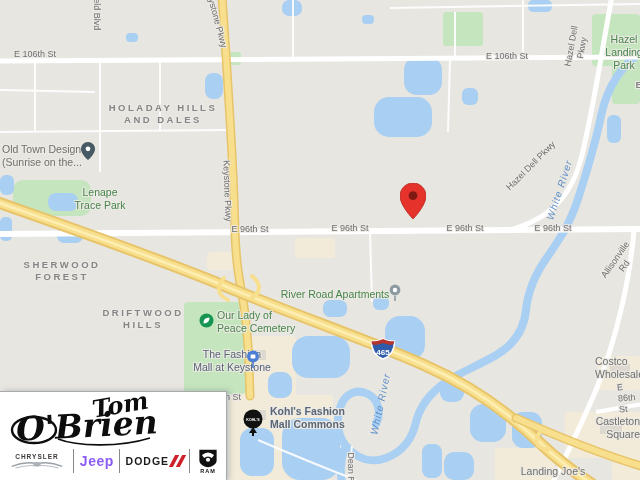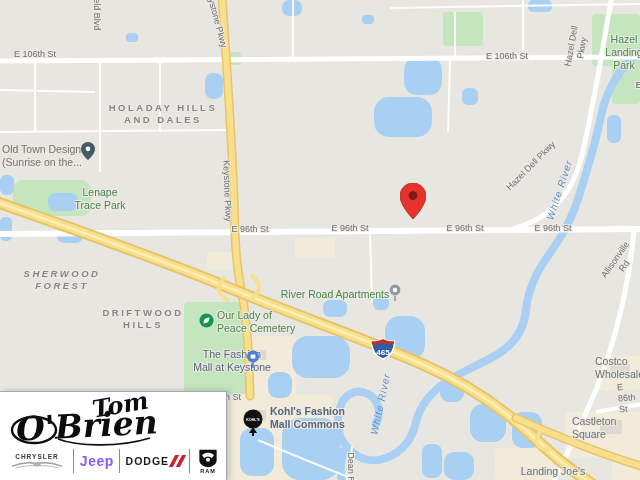--- a/index.html
+++ b/index.html
@@ -172,40 +172,40 @@
       <div class="map-label road" style="left: 216px; top: 18px; transform: translate(-50%, -50%) rotate(75deg); transform-origin: center center;">Keystone Pkwy</div>
       <div class="map-label road" style="left: 227px; top: 191px; transform: translate(-50%, -50%) rotate(88deg); transform-origin: center center;">Keystone Pkwy</div>
       <div class="map-label road" style="left: 97px; top: 12px; transform: translate(-50%, -50%) rotate(90deg); transform-origin: center center;">field Blvd</div>
       <div class="map-label road" style="left: 577px; top: 47px; transform: translate(-50%, -50%) rotate(-80deg); transform-origin: center center;">Hazel Dell Pkwy</div>
       <div class="map-label road" style="left: 531px; top: 166px; transform: translate(-50%, -50%) rotate(-45deg); transform-origin: center center;">Hazel Dell Pkwy</div>
       <div class="map-label road" style="left: 620px; top: 263px; transform: translate(-50%, -50%) rotate(-55deg); transform-origin: center center;">Allisonville Rd</div>
       <div class="map-label road" style="left: 233px; top: 397px; transform: translate(-50%, -50%); transform-origin: center center;">h St</div>
       <div class="map-label road" style="left: 351px; top: 470px; transform: translate(-50%, -50%) rotate(90deg); transform-origin: center center;">Dean Rd</div>
       <div class="map-label hood" style="left: 163px; top: 114px; transform: translate(-50%, -50%); transform-origin: center center;">HOLADAY HILLS
 AND DALES</div>
-      <div class="map-label hood" style="left: 62px; top: 280px; transform: translate(-50%, -50%); transform-origin: center center; font-style: italic;">SHERWOOD
+      <div class="map-label hood" style="left: 62px; top: 271px; transform: translate(-50%, -50%); transform-origin: center center;">SHERWOOD
 FOREST</div>
       <div class="map-label hood" style="left: 143px; top: 319px; transform: translate(-50%, -50%); transform-origin: center center;">DRIFTWOOD
 HILLS</div>
       <div class="map-label hood" style="left: 627px; top: 85px; transform: translate(-50%, -50%); transform-origin: center center; padding-left: 34px;">EL</div>
       <div class="map-label park" style="left: 91px; top: 199px; transform: translate(-50%, -50%); transform-origin: center center; margin-left: 9px;">Lenape
 Trace Park</div>
       <div class="map-label park" style="left: 624px; top: 52px; transform: translate(-50%, -50%); transform-origin: center center;">Hazel
 Landing Park</div>
       <div class="map-label park" style="left: 217px; top: 322px; transform: translate(0px, -50%); transform-origin: left center; text-align: left;">Our Lady of
 Peace Cemetery</div>
       <div class="map-label park" style="left: 335px; top: 294px; transform: translate(-50%, -50%); transform-origin: center center;">River Road Apartments</div>
       <div class="map-label poi2" style="left: 2px; top: 156px; transform: translate(0px, -50%); transform-origin: left center; text-align: left;">Old Town Design
 (Sunrise on the...</div>
       <div class="map-label poi" style="left: 208px; top: 361px; transform: translate(-50%, -50%); transform-origin: center center; margin-left: 24px;">The Fashion
 Mall at Keystone</div>
       <div class="map-label poi" style="left: 270px; top: 418px; transform: translate(0px, -50%); transform-origin: left center; text-align: center; font-weight: bold;">Kohl's Fashion
 Mall Commons</div>
       <div class="map-label poi2" style="left: 553px; top: 471px; transform: translate(-50%, -50%); transform-origin: center center;">Landing Joe's</div>
-      <div class="map-label poi2" style="left: 572px; top: 428px; transform: translate(0px, -50%); transform-origin: left center; text-align: left;">Castleton Square</div>
+      <div class="map-label poi2" style="left: 572px; top: 428px; transform: translate(0px, -50%); transform-origin: left center; text-align: right;">Castleton Square</div>
       <div class="map-label poi2" style="left: 595px; top: 368px; transform: translate(0px, -50%); transform-origin: left center; text-align: left;">Costco Wholesale</div>
       <div class="map-label water" style="left: 560px; top: 190px; transform: translate(-50%, -50%) rotate(-72deg); transform-origin: center center;">White River</div>
       <div class="map-label water" style="left: 381px; top: 404px; transform: translate(-50%, -50%) rotate(-78deg); transform-origin: center center;">White River</div>
     </div>
 
   <svg class="pin" style="left:370px;top:338px" width="26" height="22" viewBox="0 0 26 22">
     <path d="M13,1 C9,3 5,3.6 1.5,3.2 C1.5,12 5,18 13,21 C21,18 24.5,12 24.5,3.2 C21,3.6 17,3 13,1 Z" fill="#2f5ba8" stroke="#ffffff" stroke-width="1.4"></path>
     <path d="M13,1 C9,3 5,3.6 1.5,3.2 L1.9,6.6 C6,6.9 10,6.3 13,4.9 C16,6.3 20,6.9 23.1,6.6 L24.5,3.2 C21,3.6 17,3 13,1 Z" fill="#b5342c"></path>
     <text x="13" y="16.5" font-size="8" font-weight="bold" fill="#ffffff" text-anchor="middle" font-family="Liberation Sans, sans-serif">465</text>
   </svg>

